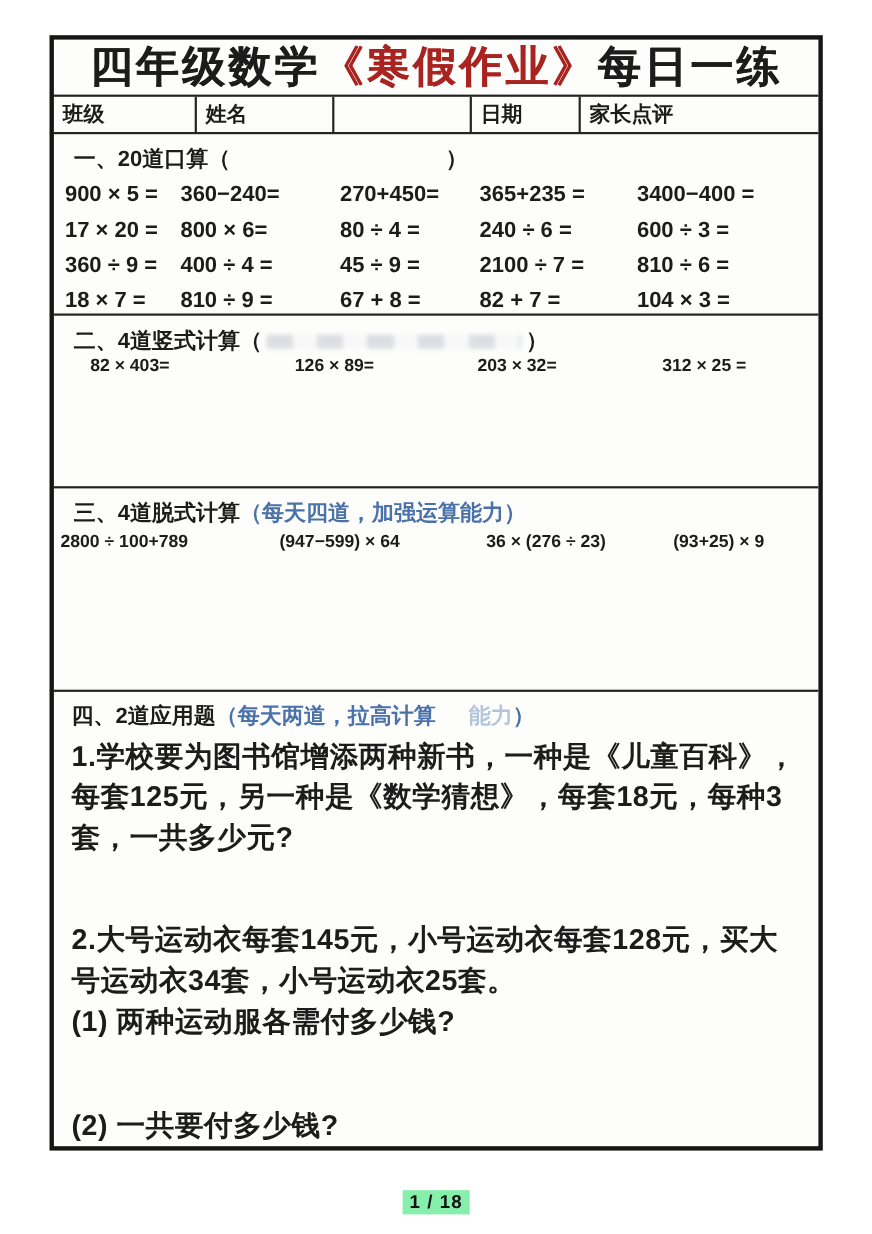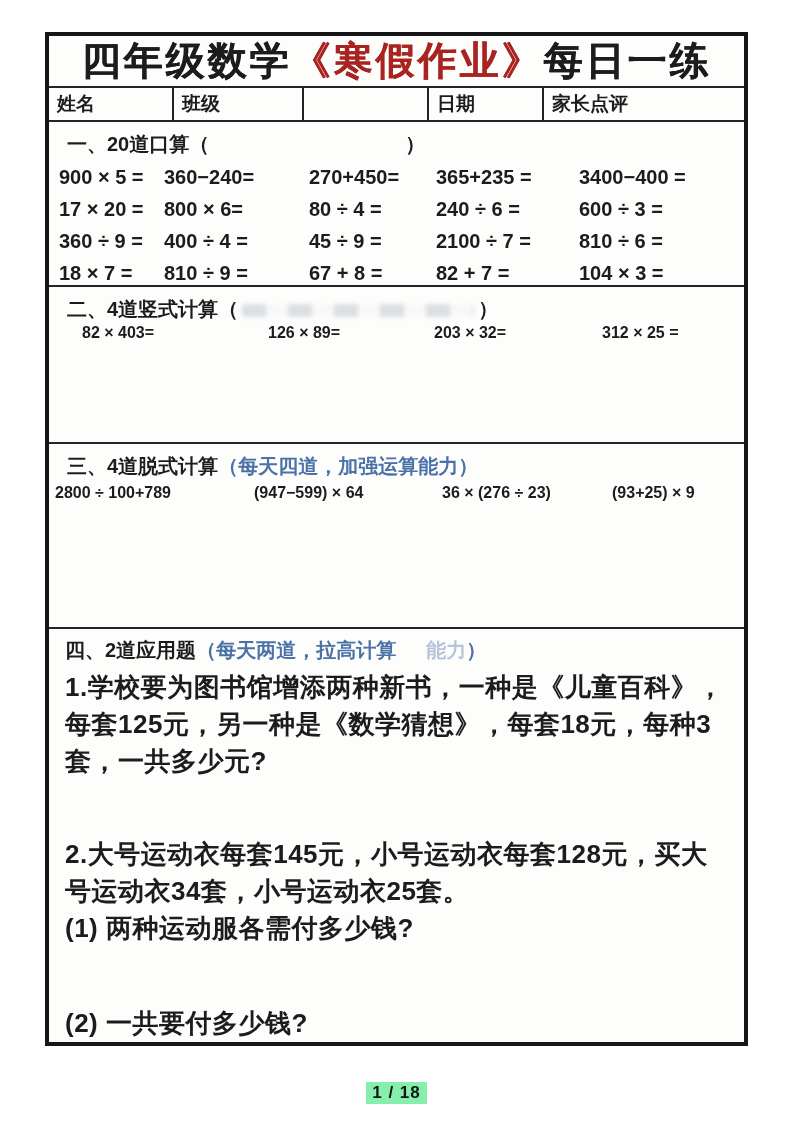--- a/index.html
+++ b/index.html
@@ -25,21 +25,21 @@
   
   .info-row {
     height:34px; box-sizing:border-box; border-bottom:2px solid #242424;
     display:flex; font-size:19px; font-weight:bold;
   }
   .info-cell {
     box-sizing:border-box; border-right:2px solid #242424;
     display:flex; align-items:center; padding-left:8px;
   }
   .ic1 { width:130px; } .ic2 { width:125px; } .ic3 { width:125px; }
-  .ic4 { width:115px; } .ic5 { flex:1; border-right:none; }
+  .ic4 { width:99px; } .ic5 { flex:1; border-right:none; }
   
   .sec { box-sizing:border-box; border-bottom:2px solid #242424; position:relative; }
   .sec1 { height:166px; }
   .sec2 { height:158px; }
   .sec3 { height:187px; }
   .sec4 { flex:1; border-bottom:none; padding:8px 16px 0 16px; }
   .sec-head {
     font-size:20px; font-weight:bold; white-space:nowrap;
   }
   .sec1 .sec-head, .sec2 .sec-head, .sec3 .sec-head { padding:9px 0 0 18px; }
@@ -83,25 +83,25 @@
 
 <div class="sheet">
 
   <div class="title-row">
     <span>四年级数学</span>
       <span class="title-red">《寒假作业》</span>
       <span>每日一练</span>
   </div>
 
   <div class="info-row">
+    <div class="info-cell ic1">
+        <span>班级</span>
+      </div>
     <div class="info-cell ic2">
         <span>姓名</span>
-      </div>
-    <div class="info-cell ic1">
-        <span>班级</span>
       </div>
     <div class="info-cell ic3">
         <span></span>
       </div>
     <div class="info-cell ic4">
         <span>日期</span>
       </div>
     <div class="info-cell ic5">
         <span>家长点评</span>
       </div>

